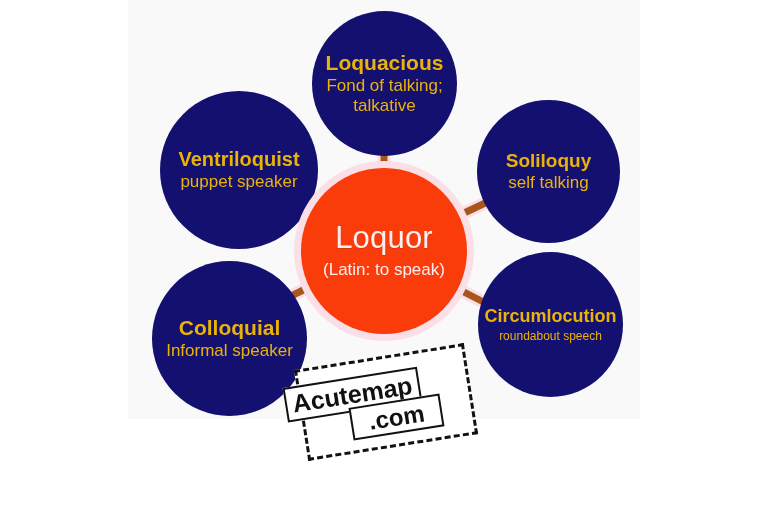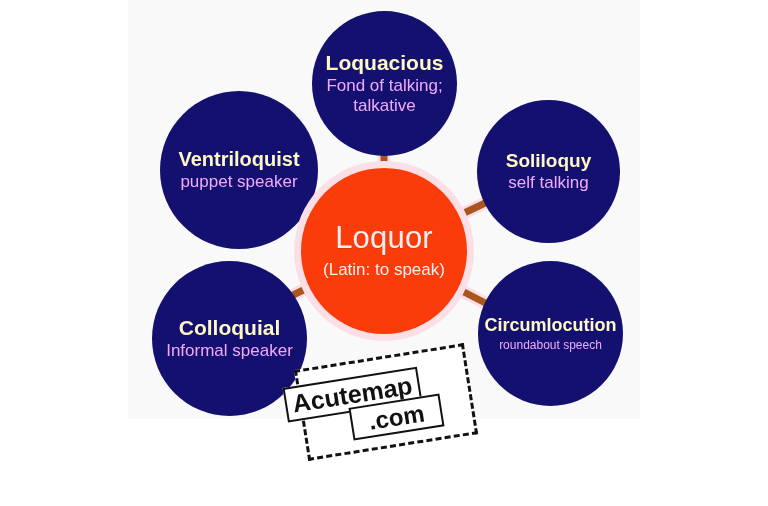--- a/index.html
+++ b/index.html
@@ -83,37 +83,37 @@
     display: flex;
     flex-direction: column;
     align-items: center;
     justify-content: center;
     text-align: center;
     z-index: 4;
     box-sizing: border-box;
     padding: 0 10px;
   }
   .node .n-title {
-    color: #fef9c3;
+    color: #eab308;
     font-weight: bold;
     font-size: 19px;
     line-height: 1.12;
   }
   .node .n-desc {
-    color: #f0abfc;
+    color: #eab308;
     font-size: 17px;
     font-weight: normal;
     line-height: 1.18;
     margin-top: 2px;
   }
 
   #node-loquacious   { left: 312px; top:  11px; width: 145px; height: 145px; }
   #node-ventriloquist{ left: 160px; top:  91px; width: 158px; height: 158px; }
   #node-soliloquy    { left: 477px; top: 100px; width: 143px; height: 143px; }
-  #node-circumlocution{left: 478px; top: 261px; width: 145px; height: 145px; }
+  #node-circumlocution{left: 478px; top: 252px; width: 145px; height: 145px; }
   #node-colloquial   { left: 152px; top: 261px; width: 155px; height: 155px; text-align: right; }
 
   #node-loquacious .n-title { font-size: 21px; }
   #node-ventriloquist .n-title { font-size: 20px; }
   #node-colloquial .n-title { font-size: 21px; }
   #node-circumlocution .n-title { font-size: 18px; }
   #node-circumlocution .n-desc { font-size: 12px; }
 
   
   #watermark {

